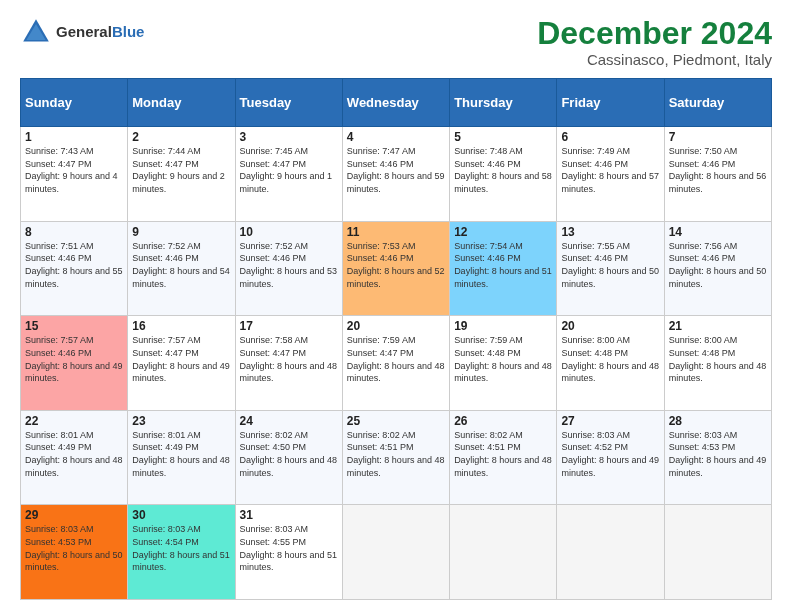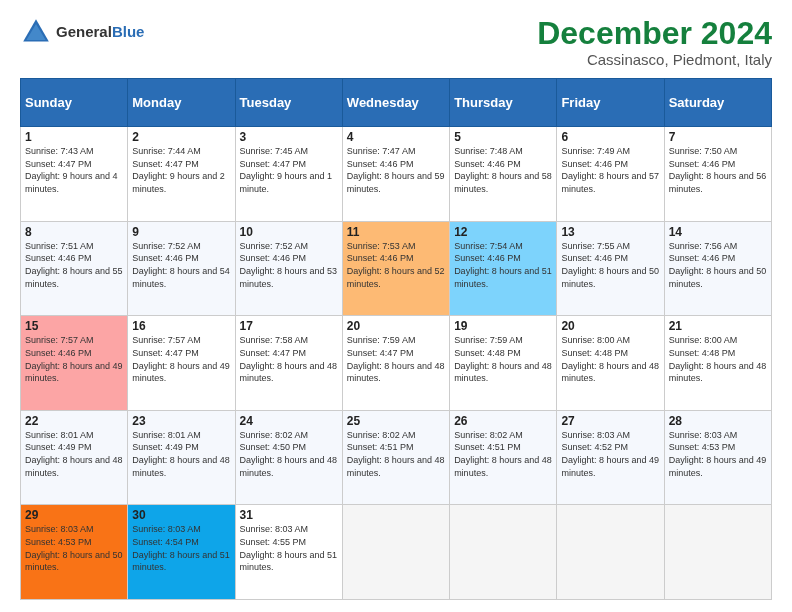--- a/index.html
+++ b/index.html
@@ -198,21 +198,21 @@
           <td style="background: rgb(245, 248, 253);"><span class="day-num">26</span>
 <span class="day-info">Sunrise: 8:02 AM<br>Sunset: 4:51 PM<br>Daylight: 8 hours and 48 minutes.</span></td>
           <td style="background: rgb(245, 248, 253);"><span class="day-num">27</span>
 <span class="day-info">Sunrise: 8:03 AM<br>Sunset: 4:52 PM<br>Daylight: 8 hours and 49 minutes.</span></td>
           <td style="background: rgb(245, 248, 253);"><span class="day-num">28</span>
 <span class="day-info">Sunrise: 8:03 AM<br>Sunset: 4:53 PM<br>Daylight: 8 hours and 49 minutes.</span></td>
         </tr>
         <tr>
           <td style="background: #f97316;"><span class="day-num">29</span>
 <span class="day-info">Sunrise: 8:03 AM<br>Sunset: 4:53 PM<br>Daylight: 8 hours and 50 minutes.</span></td>
-          <td style="background: #0ea5e9; margin-top: 12px;"><span class="day-num">30</span>
+          <td style="background: #5eead4; margin-top: 12px;"><span class="day-num">30</span>
 <span class="day-info">Sunrise: 8:03 AM<br>Sunset: 4:54 PM<br>Daylight: 8 hours and 51 minutes.</span></td>
           <td style="background: rgb(255, 255, 255);"><span class="day-num">31</span>
 <span class="day-info">Sunrise: 8:03 AM<br>Sunset: 4:55 PM<br>Daylight: 8 hours and 51 minutes.</span></td>
           <td class="empty"></td>
           <td class="empty"></td>
           <td class="empty"></td>
           <td class="empty"></td>
         </tr>
       </tbody>
   </table>

